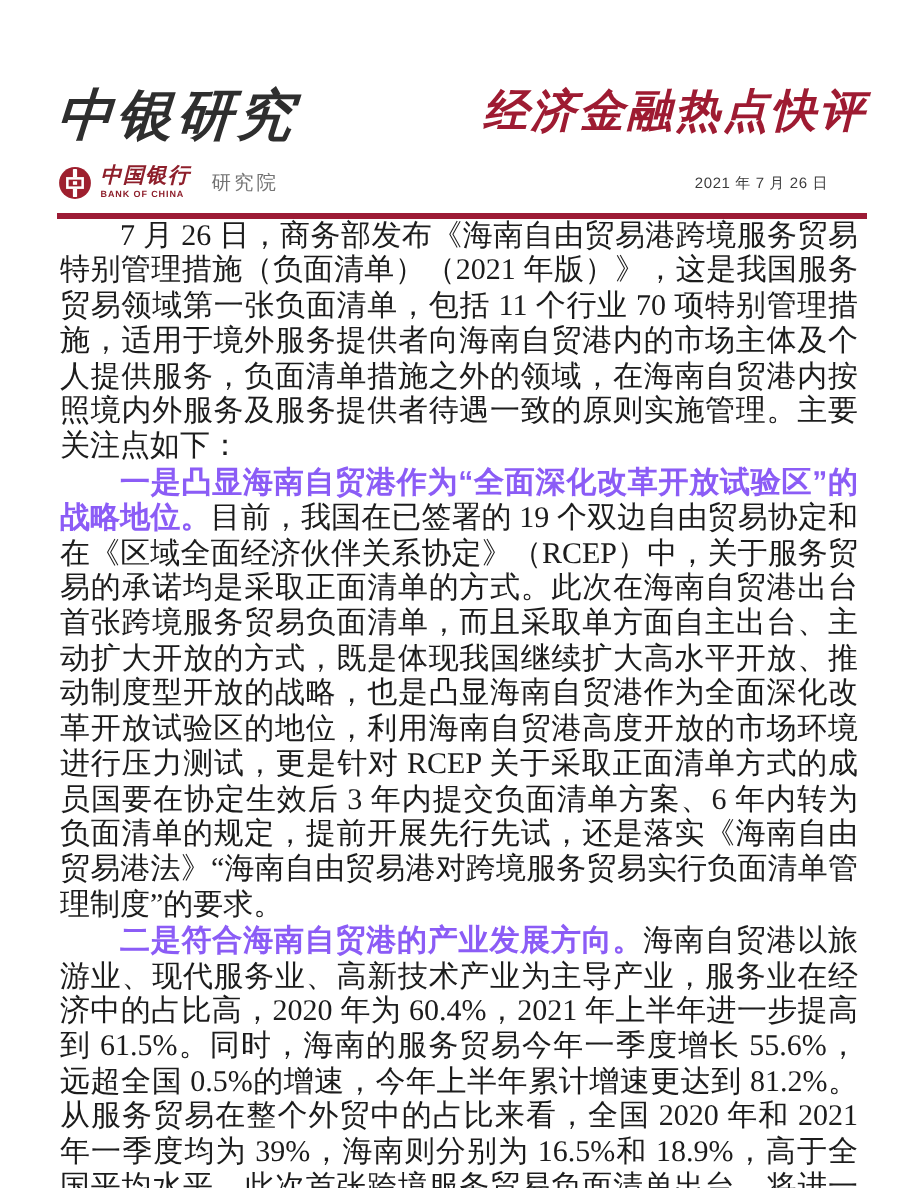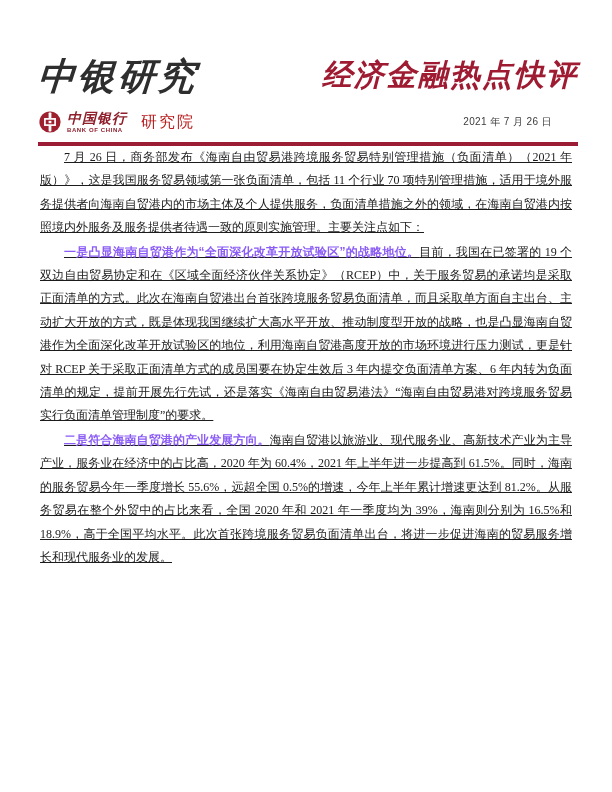--- a/index.html
+++ b/index.html
@@ -52,41 +52,41 @@
   .logo-block { display: flex; align-items: center; }
   .boc-icon { width: 24px; height: 24px; display: inline-block; }
   .boc-icon svg { display: block; }
   .boc-names {
     display: inline-flex;
     flex-direction: column;
     margin-left: 5px;
     line-height: 1;
   }
   .boc-cn {
-    font-family: Liberation Sans, sans-serif;
+    font-family: Liberation Mono, monospace;
     font-style: italic;
     font-weight: bold;
     font-size: 14px;
     color: #8e1f2b;
     letter-spacing: 1px;
     white-space: nowrap;
   }
   .boc-en {
     font-family: "Liberation Sans", sans-serif;
     font-weight: bold;
     font-size: 6px;
     letter-spacing: 0.6px;
     color: #8e1f2b;
     margin-top: 2px;
     white-space: nowrap;
   }
   .institute {
     font-family: "Liberation Sans", "DejaVu Sans", sans-serif;
-    font-size: 16px;
-    color: #b91c1c;
+    font-size: 13px;
+    color: #737373;
     margin-left: 14px;
     letter-spacing: 2px;
     white-space: nowrap;
   }
   .issue-block {
     font-family: "Liberation Sans", "DejaVu Sans", sans-serif;
     font-size: 10px;
     color: #3c3c3c;
     letter-spacing: 0.4px;
     white-space: nowrap;
@@ -106,28 +106,27 @@
     font-family: "Liberation Sans", "DejaVu Sans", sans-serif;
     font-weight: bold;
     font-size: 15.5px;
     letter-spacing: 0.5px;
     color: #111111;
     text-align: center;
     margin: 20px 0 10px 0;
     line-height: 22px;
   }
   .body-para {
-    font-size: 12px;
+    font-size: 20px;
     line-height: 23.4px;
     text-align: justify;
     text-justify: inter-ideograph;
     text-indent: 2em;
     margin: 0 0 1px 0;
     color: #1c1c1c;
-    text-decoration: underline;
   }
   .body-para .lead {
     font-family: "Liberation Sans", "DejaVu Sans", sans-serif;
     font-weight: bold;
     color: #8b5cf6;
     margin-top: 24px;
   }
 </style>
 </head>
 <body>

